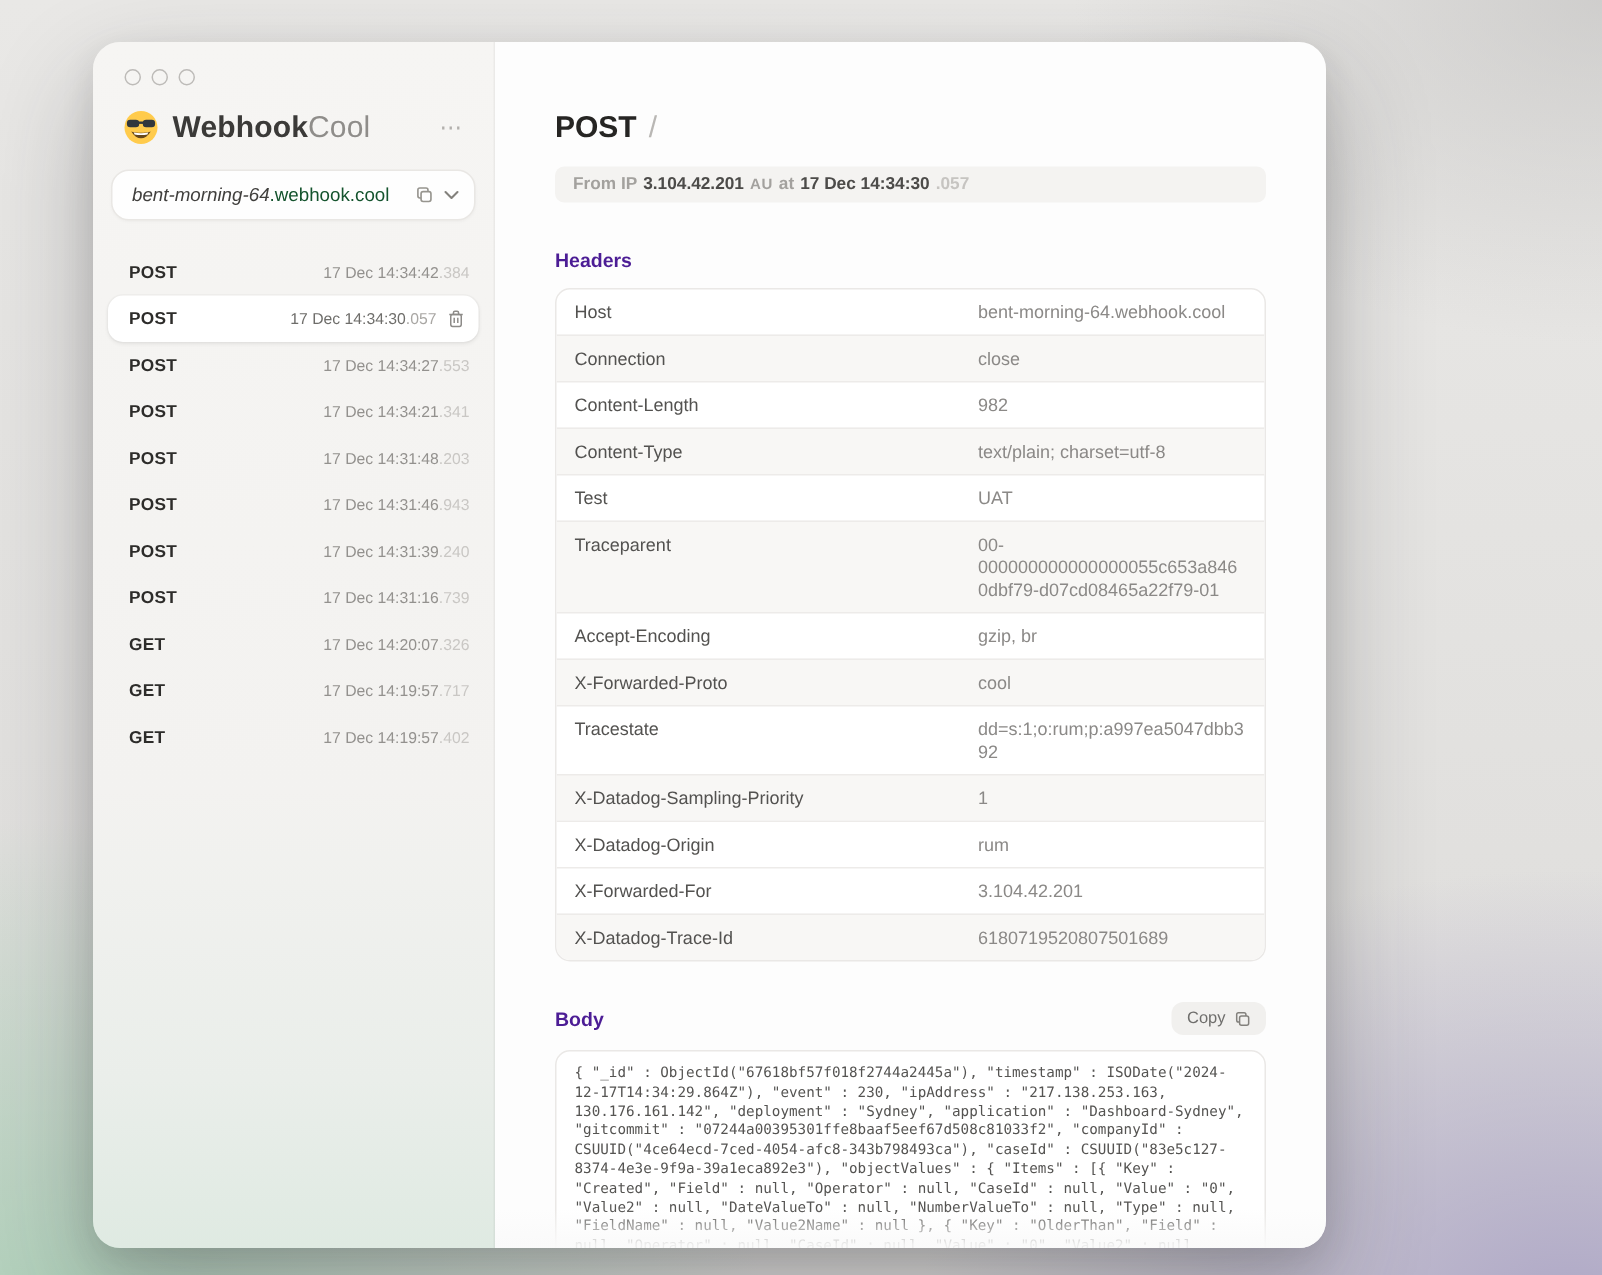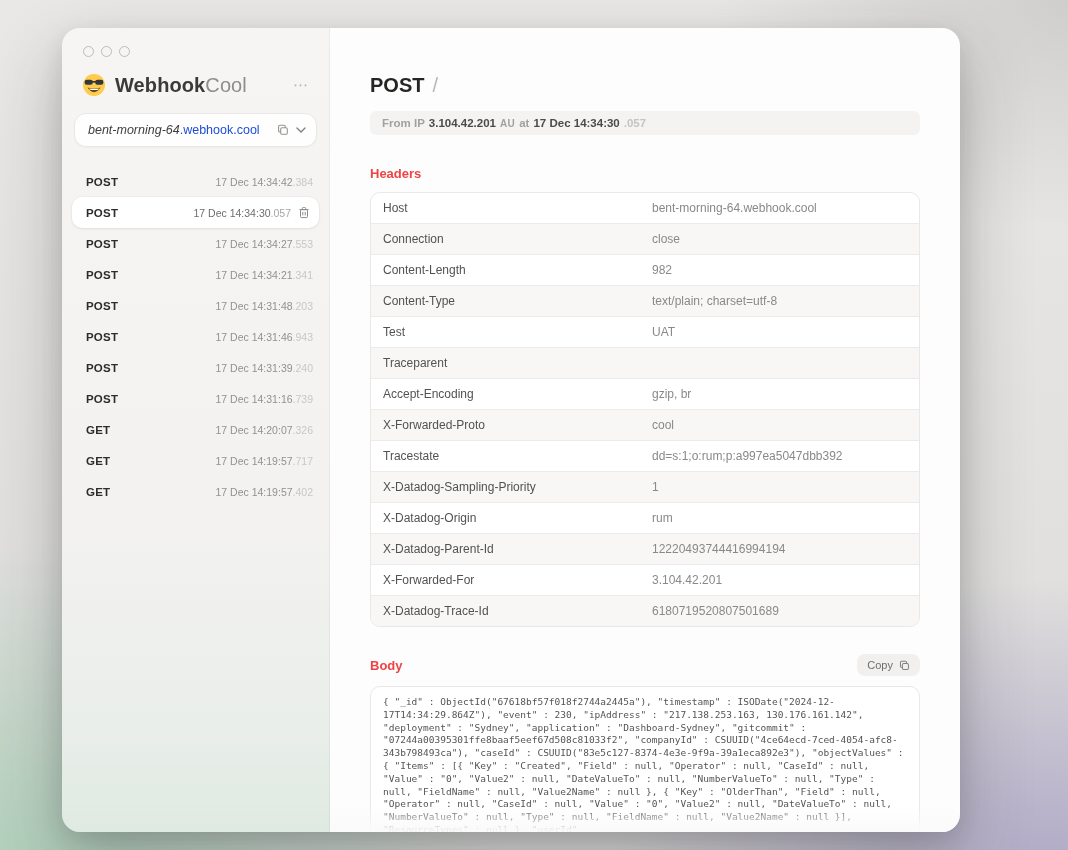--- a/index.html
+++ b/index.html
@@ -9,21 +9,21 @@
     -webkit-font-smoothing: antialiased;
   }
   body {
     background:
       radial-gradient(75% 65% at 4% 102%, rgba(173,207,184,0.95) 0%, rgba(173,207,184,0) 58%),
       radial-gradient(70% 60% at 98% 103%, rgba(172,165,197,0.95) 0%, rgba(172,165,197,0) 58%),
       radial-gradient(55% 45% at 100% 0%, rgba(190,189,188,0.6) 0%, rgba(190,189,188,0) 60%),
       linear-gradient(180deg, #e9e8e6 0%, #dddcda 100%);
   }
   .window {
-    position: absolute; left: 62px; top: 28px; width: 898px; height: 804px;
+    position: absolute; left: 62px; top: 28px; width: 822px; height: 804px;
     border-radius: 18px; overflow: hidden; display: flex;
     box-shadow: 0 30px 70px rgba(40,40,45,.30), 0 8px 22px rgba(40,40,45,.12);
   }
   
   .sidebar {
     width: 268px; flex: 0 0 268px; position: relative;
     background: linear-gradient(180deg, #f6f5f3 0%, #f3f2f0 62%, #eaeeea 86%, #dfeae2 100%);
     border-right: 1px solid rgba(0,0,0,.045);
   }
   .traffic { display: flex; gap: 7px; padding: 18px 0 0 21px; }
@@ -35,21 +35,21 @@
   .brand-light { font-weight: 400; color: #8f8d8a; }
   .menu-dots { margin-left: auto; color: #b2b0ad; font-size: 15px; letter-spacing: 1px; cursor: default; padding: 2px 4px; }
   .domain-pill {
     margin: 16px 12px 0 12px; height: 34px; background: #fefefe;
     border: 1px solid #e9e7e4; border-radius: 12px;
     display: flex; align-items: center; padding: 0 10px 0 13px;
     box-shadow: 0 1px 2px rgba(0,0,0,.03);
   }
   .domain-text { font-size: 12.5px; white-space: nowrap; overflow: hidden; }
   .domain-sub { color: #403f3d; font-style: italic; }
-  .domain-suffix { color: #1d4ed8; text-align: right; }
+  .domain-suffix { color: #14532d; text-align: right; }
   .pill-icons { margin-left: auto; display: flex; align-items: center; gap: 7px; }
   .icon-btn { display: inline-flex; align-items: center; justify-content: center; }
   .req-list { margin-top: 19px; }
   .req-row {
     height: 31px; display: flex; align-items: center;
     padding: 0 16px 0 24px; cursor: default;
   }
   .req-method { font-size: 11.5px; font-weight: 700; color: #2d2c2a; letter-spacing: .2px; }
   .req-time { margin-left: auto; font-size: 10.5px; color: #93918e; white-space: nowrap; }
   .req-ms { color: #c9c7c4; }
@@ -68,21 +68,21 @@
   .title-method { font-weight: 600; color: #262523; }
   .title-path { font-weight: 300; color: #b9b7b4; margin-left: 8px; }
   .info-bar {
     margin-top: 14px; height: 24px; background: #f4f3f1; border-radius: 6px;
     display: flex; align-items: center; padding: 0 12px;
     font-size: 11.5px; color: #a3a19e; white-space: nowrap; font-weight: bold;
   }
   .info-dark { color: #4c4b49; margin: 0 4px; }
   .info-cc { font-size: 10px; letter-spacing: .4px; color: #a3a19e; margin-right: 4px; }
   .info-ms { color: #c6c4c1; }
-  .section-heading { margin-top: 31px; font-size: 13px; font-weight: 700; color: #ef4444; }
+  .section-heading { margin-top: 31px; font-size: 13px; font-weight: 700; color: #4c1d95; }
   .headers-table {
     margin-top: 11px; border: 1px solid #eae8e6; border-radius: 10px; overflow: hidden;
     background: #fff;
   }
   .hdr-row {
     display: grid; grid-template-columns: 222px 1fr;
     padding: 7.5px 12px; font-size: 12px; line-height: 15px;
     border-top: 1px solid #edebe9;
     gap: 47px;
   }
@@ -269,20 +269,21 @@
     <div class="hdr-value">text/plain; charset=utf-8</div>
   </div>
 
   <div class="hdr-row">
     <div class="hdr-name">Test</div>
     <div class="hdr-value">UAT</div>
   </div>
 
   <div class="hdr-row alt">
     <div class="hdr-name">Traceparent</div>
+    <div class="hdr-value">00-000000000000000055c653a8460dbf79-d07cd08465a22f79-01</div>
   </div>
 
   <div class="hdr-row">
     <div class="hdr-name">Accept-Encoding</div>
     <div class="hdr-value">gzip, br</div>
   </div>
 
   <div class="hdr-row alt">
     <div class="hdr-name">X-Forwarded-Proto</div>
     <div class="hdr-value">cool</div>
@@ -296,24 +297,20 @@
   <div class="hdr-row alt">
     <div class="hdr-name">X-Datadog-Sampling-Priority</div>
     <div class="hdr-value">1</div>
   </div>
 
   <div class="hdr-row">
     <div class="hdr-name">X-Datadog-Origin</div>
     <div class="hdr-value">rum</div>
   </div>
 
-  <div class="hdr-row alt">
-    <div class="hdr-name">X-Datadog-Parent-Id</div>
-    <div class="hdr-value">12220493744416994194</div>
-  </div>
 
   <div class="hdr-row">
     <div class="hdr-name">X-Forwarded-For</div>
     <div class="hdr-value">3.104.42.201</div>
   </div>
 
   <div class="hdr-row alt">
     <div class="hdr-name">X-Datadog-Trace-Id</div>
     <div class="hdr-value">6180719520807501689</div>
   </div>

